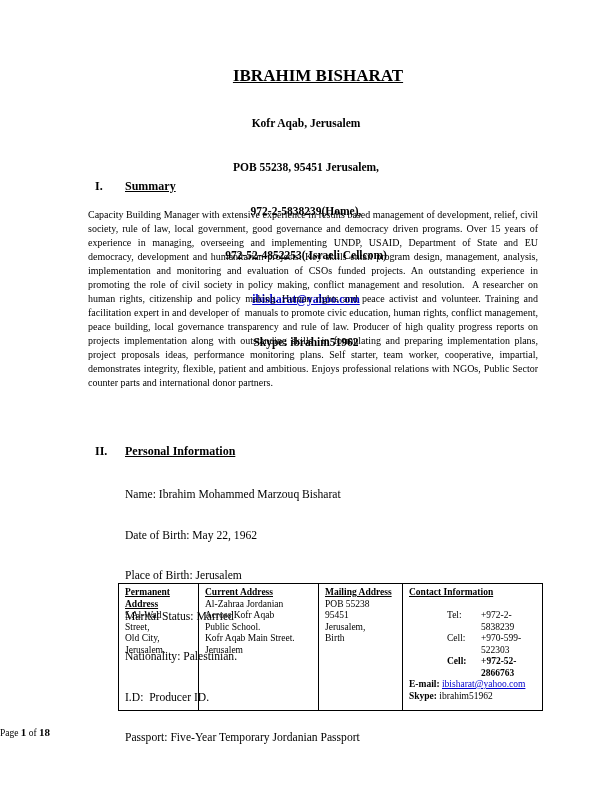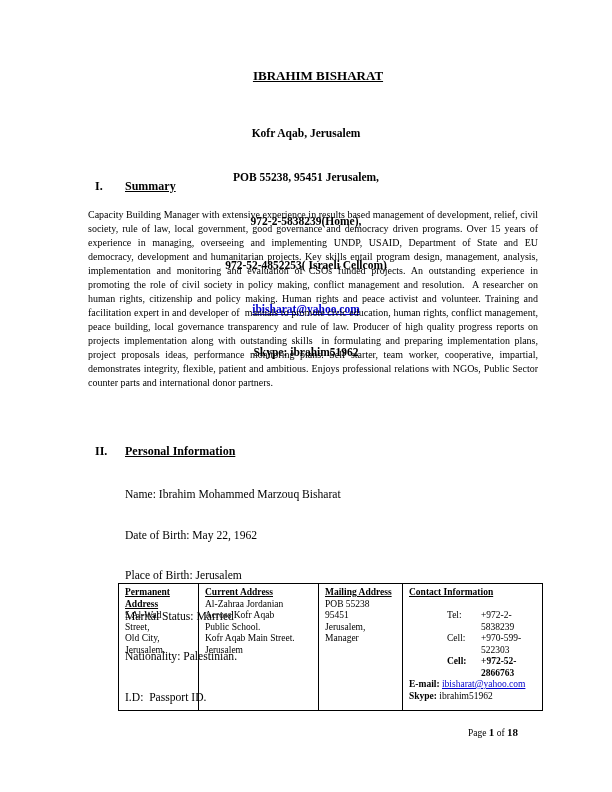--- a/index.html
+++ b/index.html
@@ -14,22 +14,22 @@
   .page { position:absolute; inset:0; background:#ffffff; }
 
   
   .header {
     position:absolute; top:40px; left:0; width:612px;
     text-align:center; font-weight:bold;
     font-size:11.5px; line-height:14.6px;
     white-space:pre-wrap;
   }
   .doc-title {
-    font-size:13px; text-decoration:underline; line-height:14px;
-    margin-bottom:14px;
+    font-size:17px; text-decoration:underline; line-height:14px;
+    margin-bottom:4px;
     padding-left:24px;
   }
   .email-link { color:#0000cc; text-decoration:underline; cursor:pointer; }
   .header .email-link { font-weight:bold; }
 
   
   .sec-heading { position:absolute; left:95px; font-size:12px; font-weight:bold; }
   .sec-heading .numeral { display:inline-block; width:30px; }
   .sec-heading .title { text-decoration:underline; }
   #sec1 { top:179px; }
@@ -65,21 +65,21 @@
   .col-contact  { width:140px; }
   .cell-hdr { font-weight:bold; text-decoration:underline; }
   .spacer-line { height:11.5px; }
   .contact-row { display:flex;margin-left:38px; }
   .contact-row .lbl { width:34px; flex:0 0 34px; }
   .bold { font-weight:bold; }
 
   
   .footer {
     position:absolute; top:726px; left:0; width:518px;
-    text-align:right; font-size:9.5px;
+    font-size:9.5px;
   }
   .footer .pg-num { font-weight:bold; font-size:11px; }
 </style>
 </head>
 <body>
 
 <div class="page">
 
   <div class="header">
     <div class="doc-title">IBRAHIM BISHARAT</div>
@@ -98,21 +98,22 @@
 
   <div class="sec-heading" id="sec2">
     <span class="numeral">II.</span><span class="title">Personal Information</span>
   </div>
   <div class="personal">
     <div>Name: Ibrahim Mohammed Marzouq Bisharat</div>
     <div>Date of Birth: May 22, 1962</div>
     <div>Place of Birth: Jerusalem</div>
     <div>Marital Status: Married</div>
     <div>Nationality: Palestinian.</div>
-    <div>I.D:  Passport ID.</div>
+    <div>I.D:  Producer ID.</div>
+    <div>Passport: Five-Year Temporary Jordanian Passport</div>
   </div>
 
   <table class="addr-table">
     <tbody>
         <tr>
       <td class="col-permanent">
         <div class="cell-hdr">Permanent Address</div>
         <div>5 Al-Wad</div>
         <div>Street,</div>
         <div>Old City,</div>
@@ -124,21 +125,21 @@
         <div>Across Kofr Aqab</div>
         <div>Public School.</div>
         <div>Kofr Aqab Main Street.</div>
         <div>Jerusalem</div>
       </td>
       <td class="col-mailing">
         <div class="cell-hdr">Mailing Address</div>
         <div>POB 55238</div>
         <div>95451</div>
         <div>Jerusalem,</div>
-        <div>Manager</div>
+        <div>Birth</div>
       </td>
       <td class="col-contact">
         <div class="cell-hdr">Contact Information</div>
         <div class="spacer-line"></div>
         <div class="contact-row">
           <span class="lbl">Tel:</span>
               <span>+972-2-5838239</span>
         </div>
         <div class="contact-row">
           <span class="lbl">Cell:</span>

